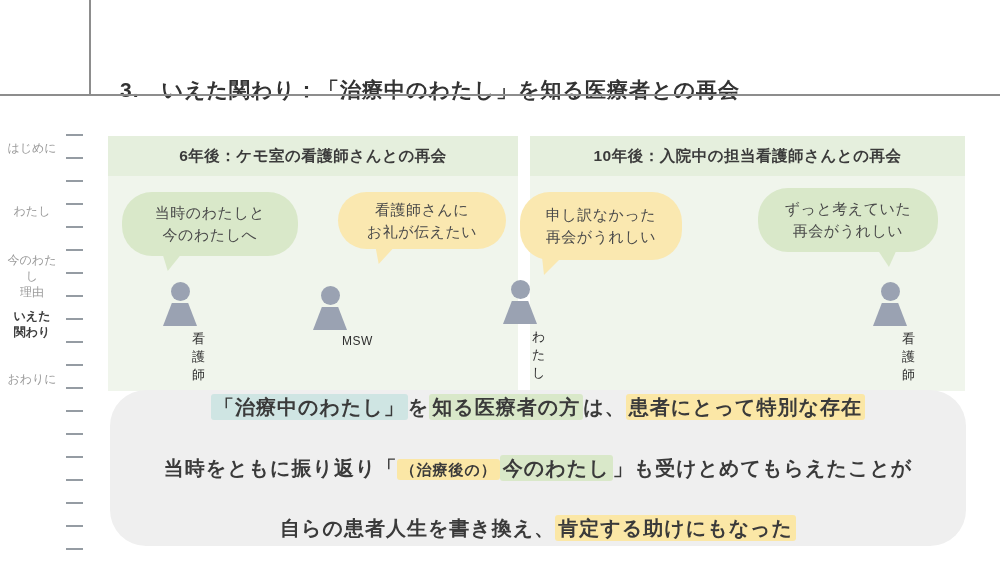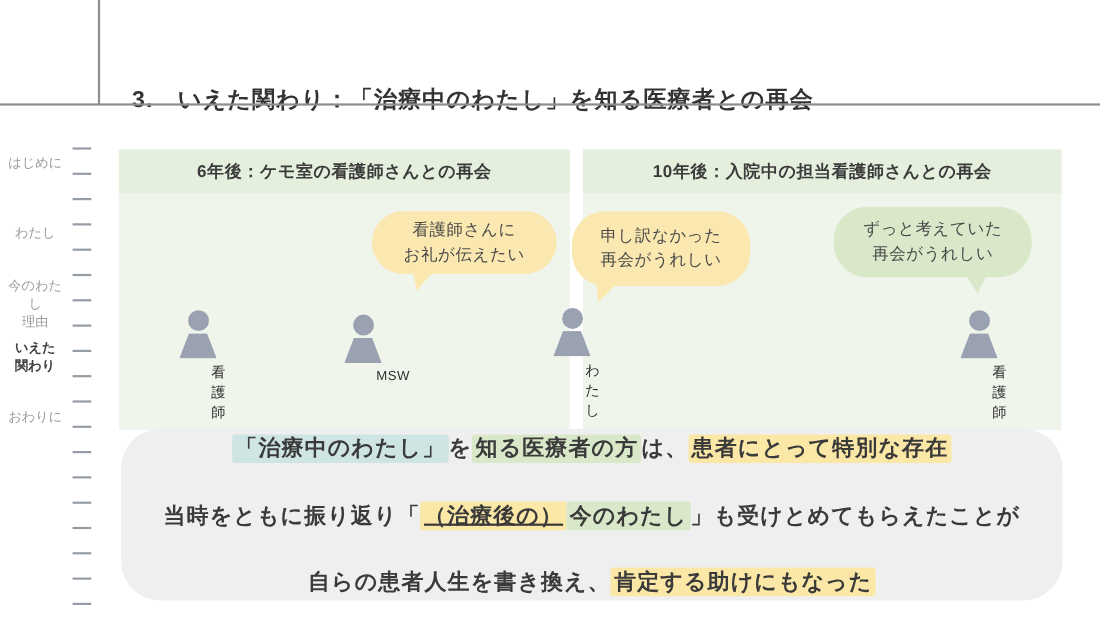--- a/index.html
+++ b/index.html
@@ -57,21 +57,21 @@
   .p4{left:866px;top:282px;}
 
   
   .summary-box{position:absolute;left:110px;top:390px;width:856px;height:156px;background:var(--summary-bg,#efefef);
     border-radius:36px;display:flex;flex-direction:column;justify-content:space-between;padding:4px 24px;box-sizing:border-box;}
   .sum-line{text-align:center;font-size:20px;font-weight:bold;color:#3a3a3a;letter-spacing:1px;}
   .hl{padding:2px 3px;border-radius:3px;}
   .hl-teal{background:var(--highlight-teal,#cfe5e3);}
   .hl-green{background:var(--highlight-green,#d9e8c9);}
   .hl-yellow{background:var(--highlight-yellow,#fbe7a6);}
-  .seg-small{font-size:20px;text-decoration:underline;}
+  .seg-small{font-size:15px;}
 
   .page-number{position:absolute;right:44px;top:528px;font-size:10px;color:#a16207;margin-top:34px;}
 </style>
 </head>
 <body>
 
 <div class="slide">
 
   <div class="top-vline"></div>
   <div class="page-title">3.　いえた関わり：「治療中のわたし」を知る医療者との再会</div>
@@ -108,20 +108,25 @@
   <div class="sidebar-label si-4">おわりに</div>
 
   <div class="panel panel-left">
     <div class="panel-header">6年後：ケモ室の看護師さんとの再会</div>
   </div>
 
   <div class="panel panel-right">
     <div class="panel-header">10年後：入院中の担当看護師さんとの再会</div>
   </div>
 
+  <div class="bubble bubble-green b1">
+    <span class="bubble-text">当時のわたしと
+今のわたしへ</span>
+    <div class="tail"></div>
+  </div>
 
   <div class="bubble bubble-yellow b2">
     <span class="bubble-text">看護師さんに
 お礼が伝えたい</span>
     <div class="tail"></div>
   </div>
 
   <div class="bubble bubble-yellow b3">
     <span class="bubble-text">申し訳なかった
 再会がうれしい</span>

